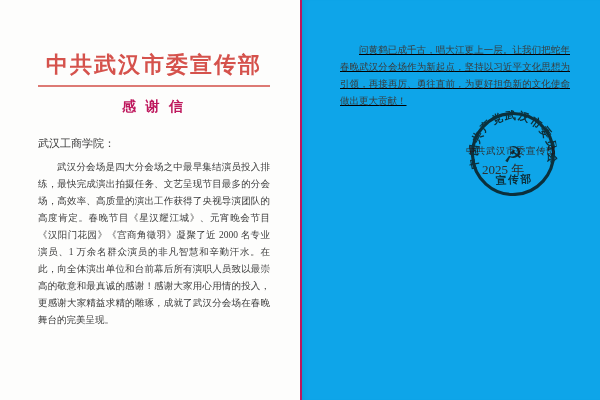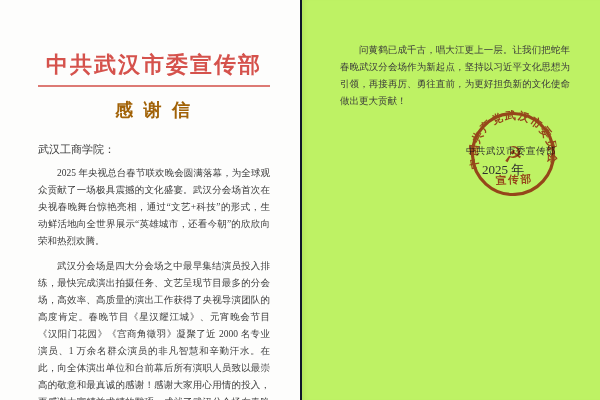--- a/index.html
+++ b/index.html
@@ -11,45 +11,46 @@
     font-family: "Liberation Serif", "DejaVu Serif", serif;
   }
   .page {
     width: 300px; height: 400px;
     box-sizing: border-box;
     position: relative;
     padding: 0 30px 0 38px;
   }
   .page--left  { background: #fdfdfc; }
   .page--right {
-    background: #bef264;
-    border-left: 2px solid #0f172a;
+    background: #0ea5e9;
+    border-left: 2px solid #be185d;
     box-shadow: inset 5px 0 7px -5px rgba(0,0,0,0.10);
+    text-decoration: underline;
   }
   .letterhead {
     margin-top: 50px;
     text-align: center;
     font-size: 22px;
     font-weight: bold;
     letter-spacing: 2px;
     color: #d5524c;
     white-space: nowrap;
   }
   .red-rule {
     height: 2px;
     background: #dd7a74;
     margin-top: 5px;
   }
   .letter-title {
     margin-top: 11px;
     text-align: center;
-    font-size: 18px;
+    font-size: 14px;
     font-weight: bold;
     letter-spacing: 3px;
-    color: #a16207;
+    color: #be185d;
   }
   .salutation {
     margin-top: 20px;
     font-size: 11px;
     color: #3a3a3a;
   }
   .para {
     font-size: 9.5px;
     line-height: 17px;
     color: #3a3a3a;
@@ -85,21 +86,20 @@
   .seal svg { width: 100%; height: 100%; }
 </style>
 </head>
 <body>
 
 <div class="page page--left">
   <div class="letterhead">中共武汉市委宣传部</div>
   <div class="red-rule"></div>
   <div class="letter-title">感 谢 信</div>
   <div class="salutation">武汉工商学院：</div>
-  <p class="para">2025 年央视总台春节联欢晚会圆满落幕，为全球观众贡献了一场极具震撼的文化盛宴。武汉分会场首次在央视春晚舞台惊艳亮相，通过“文艺+科技”的形式，生动鲜活地向全世界展示“英雄城市，还看今朝”的欣欣向荣和热烈欢腾。</p>
   <p class="para">武汉分会场是四大分会场之中最早集结演员投入排练，最快完成演出拍摄任务、文艺呈现节目最多的分会场，高效率、高质量的演出工作获得了央视导演团队的高度肯定。春晚节目《星汉耀江城》、元宵晚会节目《汉阳门花园》《宫商角徵羽》凝聚了近 2000 名专业演员、1 万余名群众演员的非凡智慧和辛勤汗水。在此，向全体演出单位和台前幕后所有演职人员致以最崇高的敬意和最真诚的感谢！感谢大家用心用情的投入，更感谢大家精益求精的雕琢，成就了武汉分会场在春晚舞台的完美呈现。</p>
 </div>
 
 <div class="page page--right">
   <p class="para first">问黄鹤已成千古，唱大江更上一层。让我们把蛇年春晚武汉分会场作为新起点，坚持以习近平文化思想为引领，再接再厉、勇往直前，为更好担负新的文化使命做出更大贡献！</p>
 
   <div class="sig-block">
     <div class="sig-name">中共武汉市委宣传部</div>
     <div class="sig-date">2025 年</div>
 

